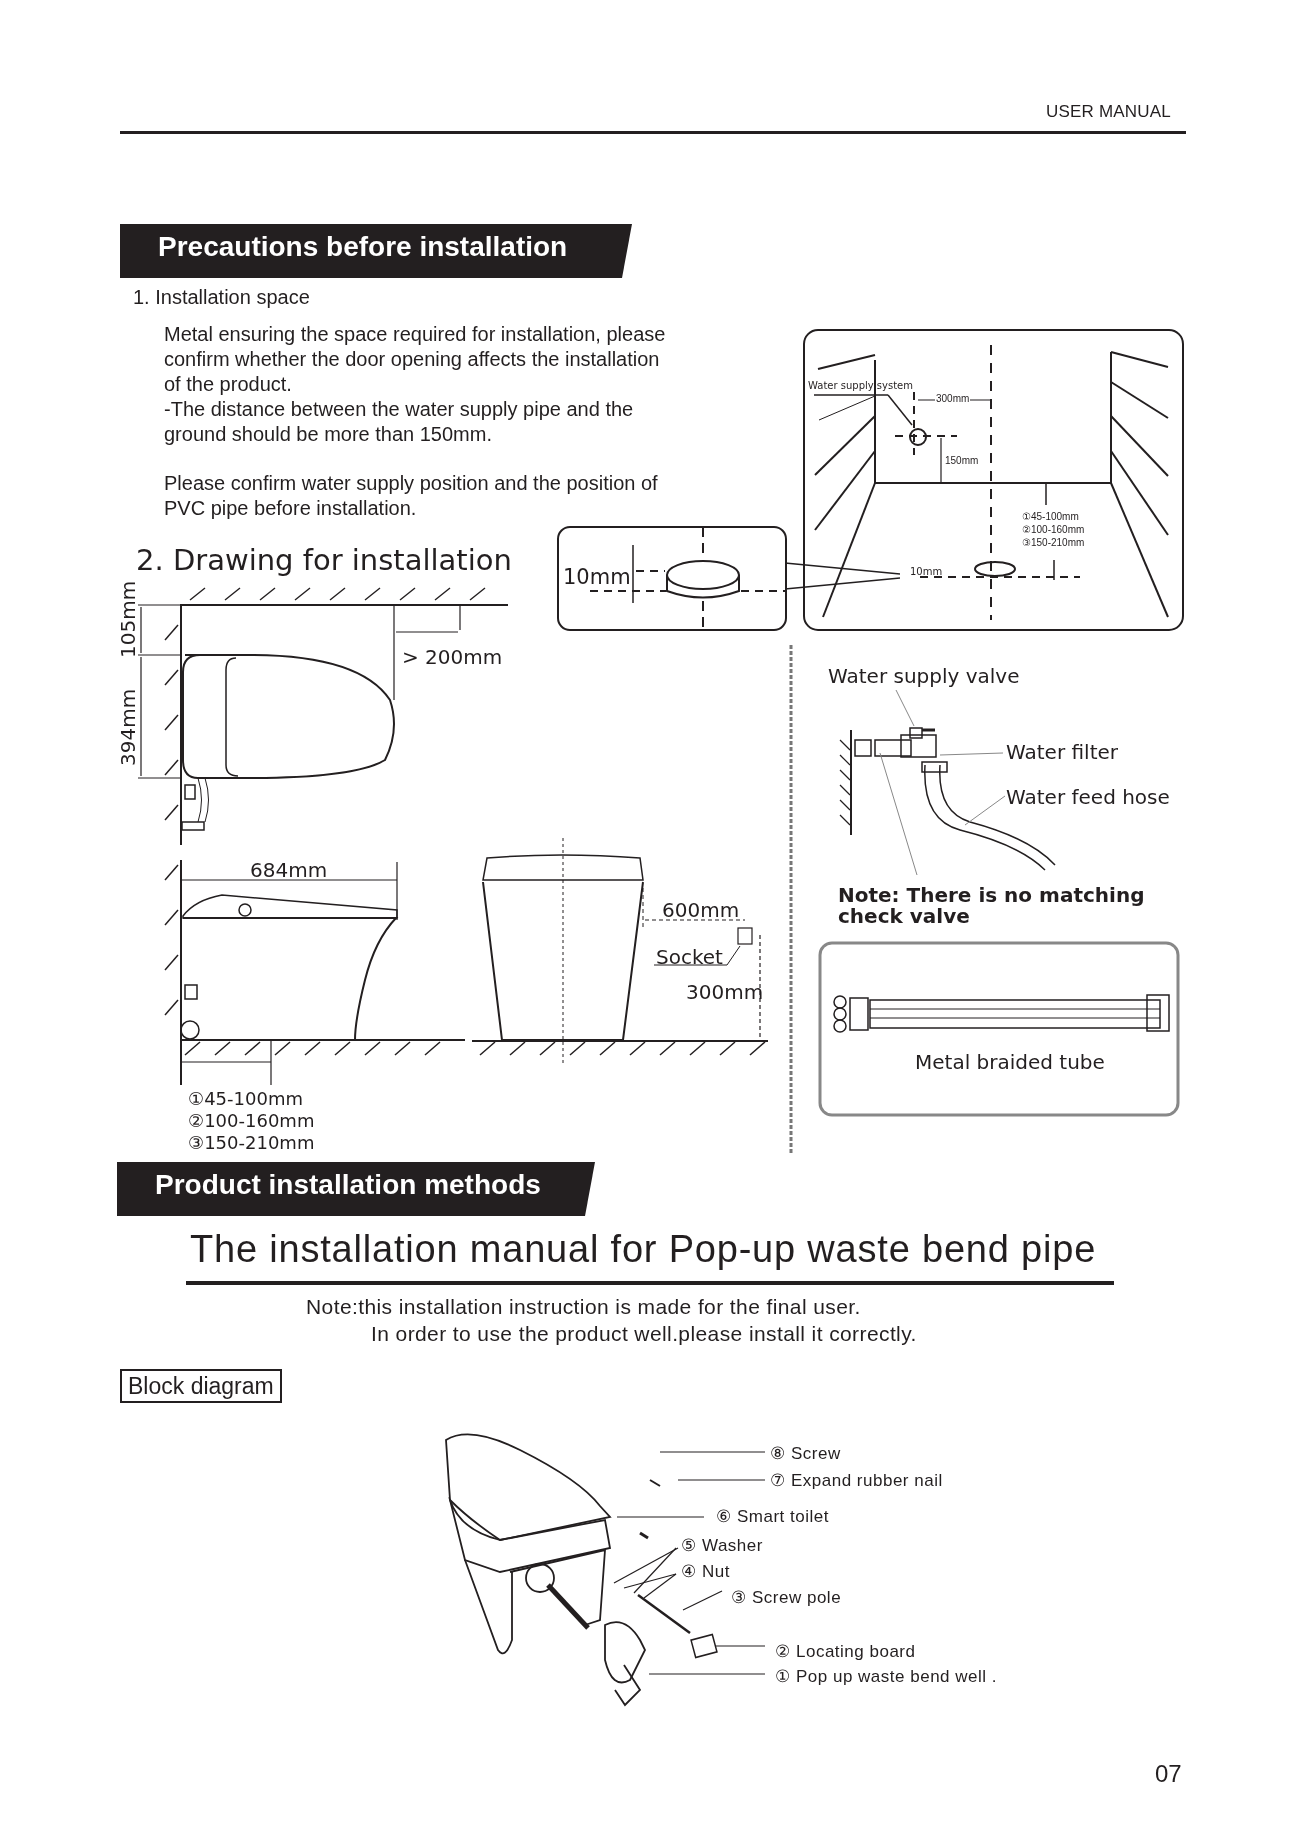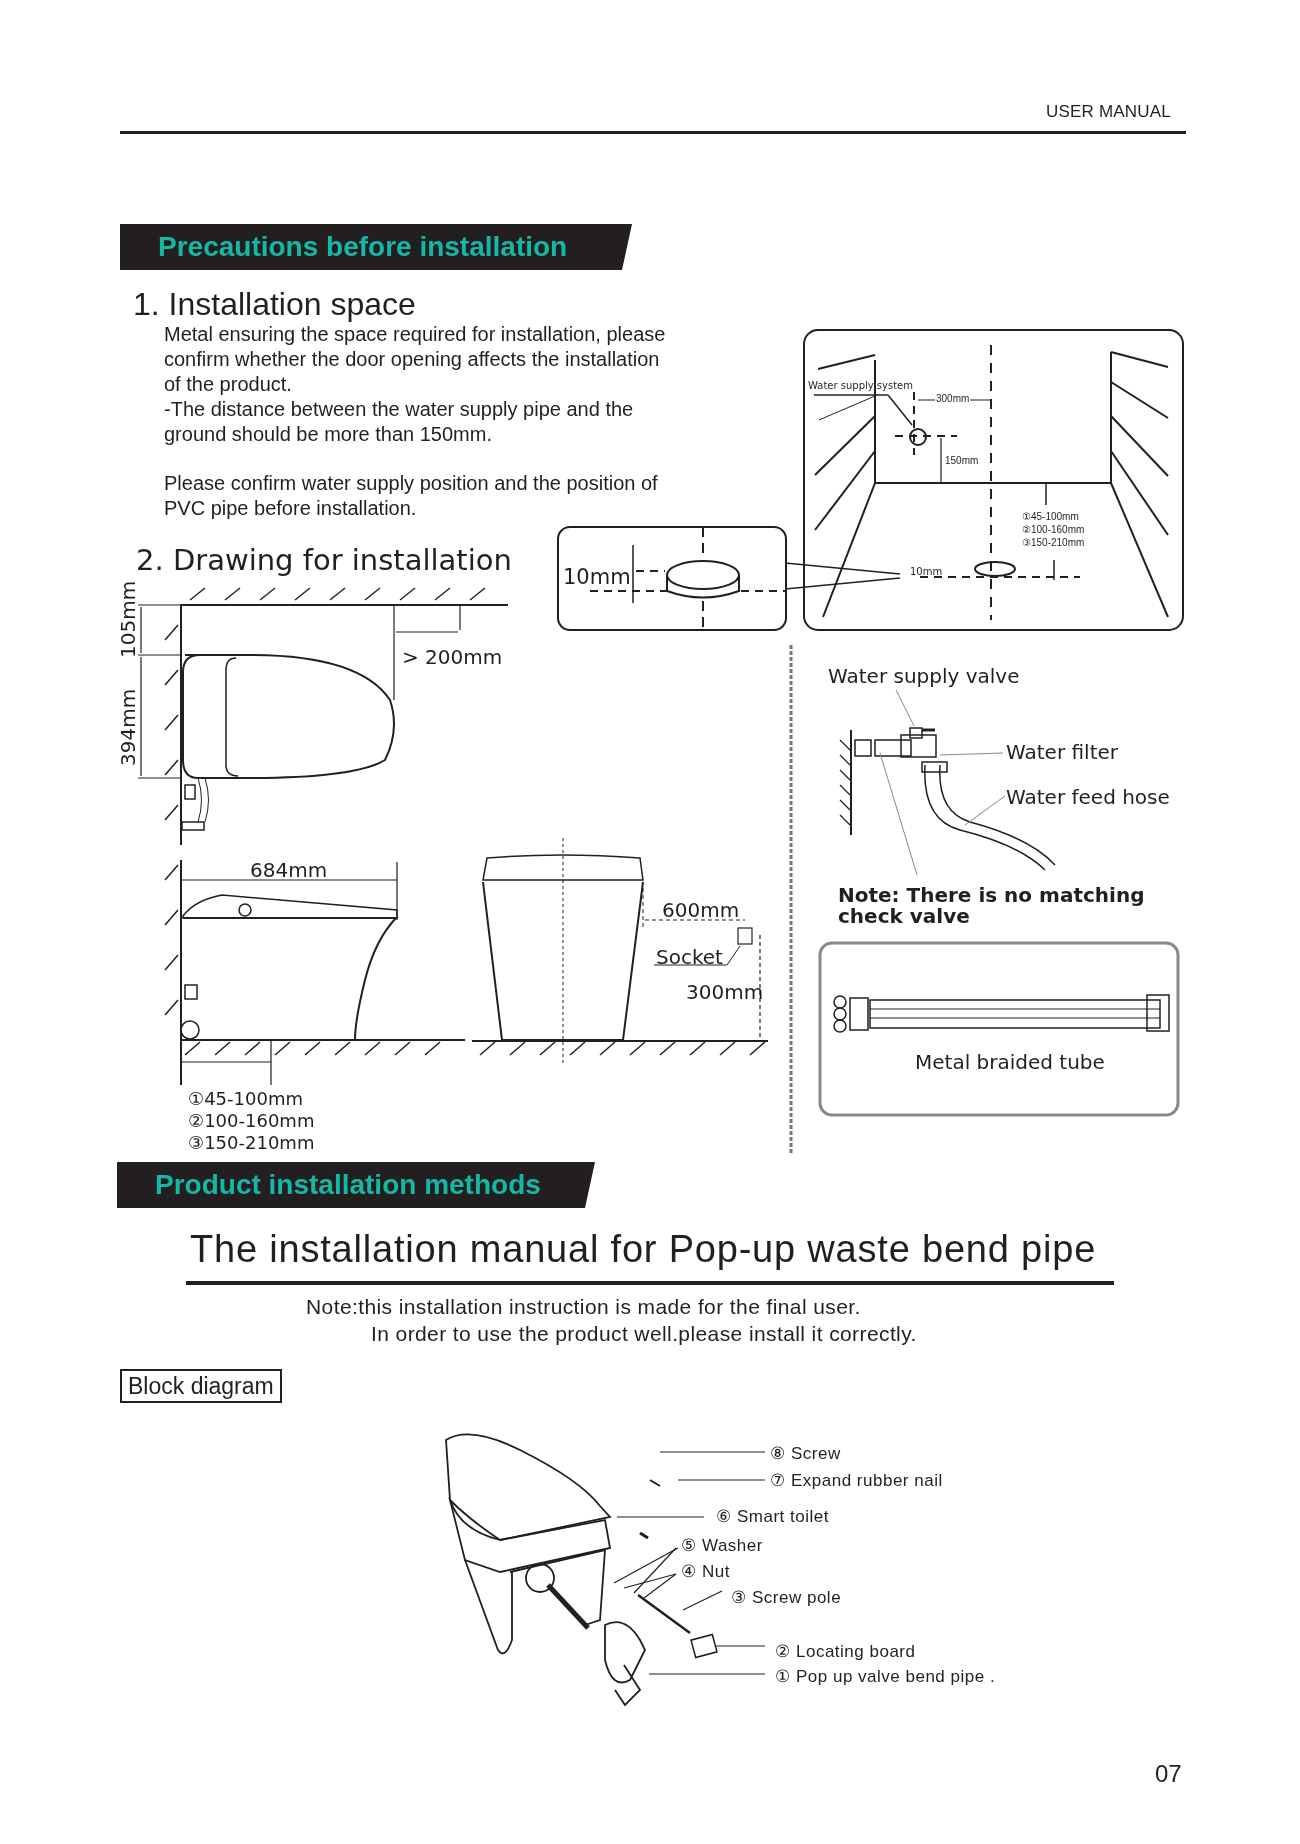--- a/index.html
+++ b/index.html
@@ -1,23 +1,23 @@
 <!DOCTYPE html>
 <html><head>
 <meta charset="utf-8">
 <style>
   html,body{margin:0;padding:0;background:#fff;}
   body{width:1300px;height:1844px;position:relative;overflow:hidden;font-family:"Liberation Sans",sans-serif;color:#231f20;}
   .abs{position:absolute;}
   .hdr-text{left:1046px;top:102px;font-size:17px;letter-spacing:0.2px;}
   .hdr-rule{left:120px;top:131px;width:1066px;height:3px;background:#231f20;}
-  .section-bar{height:46px;background:#231f20;color:#14b8a6;font-weight:bold;font-size:28px;line-height:46px;padding-left:38px;box-sizing:border-box;clip-path:polygon(0 0,100% 0,calc(100% - 10px) 100%,0 100%);}
+  .section-bar{height:54px;background:#231f20;color:#ffffff;font-weight:bold;font-size:28px;line-height:46px;padding-left:38px;box-sizing:border-box;clip-path:polygon(0 0,100% 0,calc(100% - 10px) 100%,0 100%);}
   .sec1{left:120px;top:224px;width:512px;}
   .sec2{left:117px;top:1162px;width:478px;}
-  .h2{font-size:32px;}
+  .h2{font-size:20px;}
   .p{font-size:20px;line-height:25px;}
   .ds{font-family:"DejaVu Sans",sans-serif;}
   .lbl{font-family:"DejaVu Sans",sans-serif;font-size:20px;}
   .title-big{left:190px;top:1228px;font-size:38px;letter-spacing:0.8px;}
   .title-rule{left:186px;top:1281px;width:928px;height:4px;background:#231f20;}
   .note{font-size:21px;letter-spacing:0.4px;}
   .block-label{left:120px;top:1369px;border:2px solid #231f20;padding:0 6px;font-size:23px;line-height:30px;}
   .parts{font-family:"Liberation Sans",sans-serif;font-size:17px;letter-spacing:0.5px;}
   .pagenum{left:1155px;top:1760px;font-size:24px;}
   svg{position:absolute;left:0;top:0;overflow:visible;}
@@ -278,15 +278,15 @@
 <div class="abs note" style="left:371px;top:1322px;">In order to use the product well.please install it correctly.</div>
 <div class="abs block-label">Block diagram</div>
 
 <div class="abs parts" style="left:770px;top:1443px;"><span>⑧</span> <span>Screw</span></div>
 <div class="abs parts" style="left:770px;top:1470px;"><span>⑦</span> <span>Expand rubber nail</span></div>
 <div class="abs parts" style="left:716px;top:1506px;"><span>⑥</span> <span>Smart toilet</span></div>
 <div class="abs parts" style="left:681px;top:1535px;"><span>⑤</span> <span>Washer</span></div>
 <div class="abs parts" style="left:681px;top:1561px;"><span>④</span> <span>Nut</span></div>
 <div class="abs parts" style="left:731px;top:1587px;text-align:center;"><span>③</span> <span>Screw pole</span></div>
 <div class="abs parts" style="left:775px;top:1641px;"><span>②</span> <span>Locating board</span></div>
-<div class="abs parts" style="left:775px;top:1666px;"><span>①</span> <span>Pop up valve bend pipe .</span></div>
+<div class="abs parts" style="left:775px;top:1666px;"><span>①</span> <span>Pop up waste bend well .</span></div>
 
 <div class="abs pagenum">07</div>
 
 </body></html>

